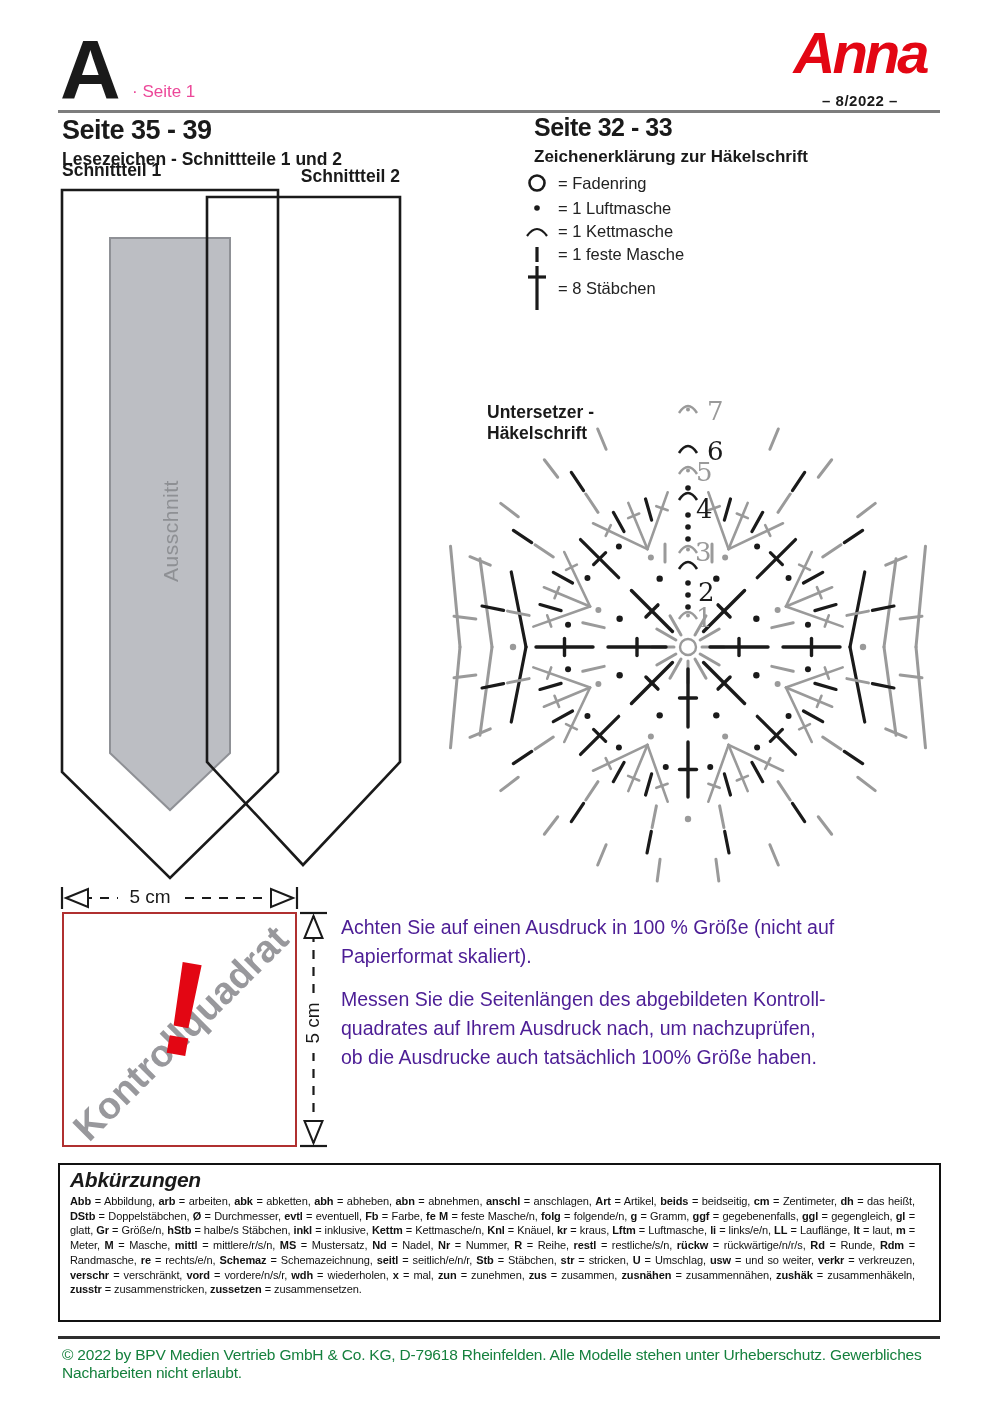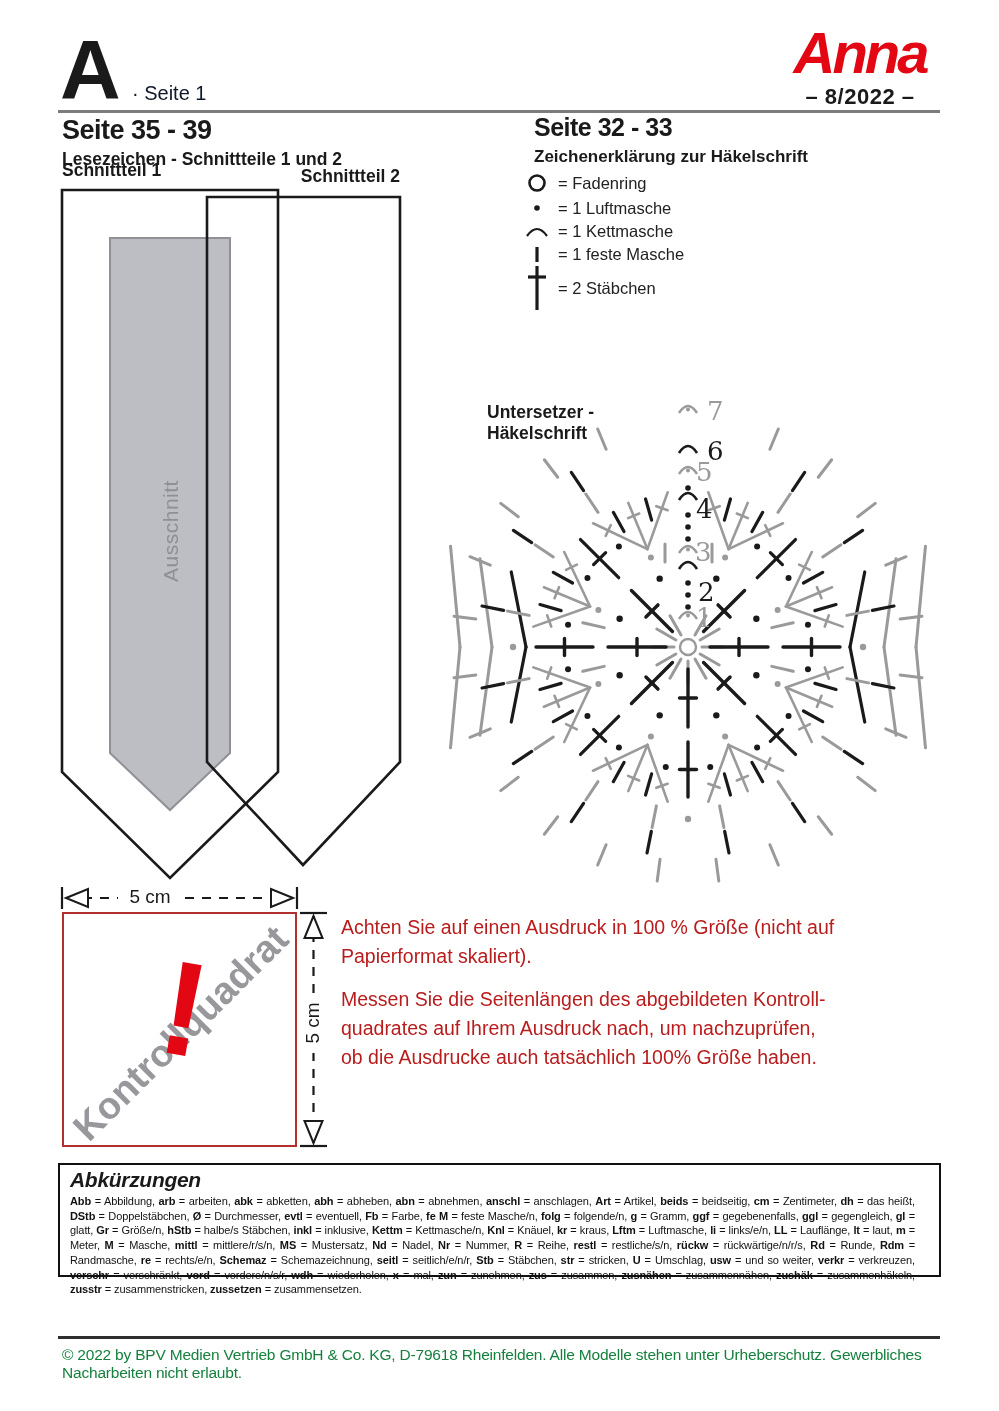--- a/index.html
+++ b/index.html
@@ -7,24 +7,24 @@
   }
   *{box-sizing:border-box; margin:0; padding:0;}
   html,body{background:#fff;}
   body{font-family:"Liberation Sans", sans-serif; color:var(--ink);}
   #page{position:relative; width:999px; height:1411px; background:#fff; overflow:hidden;}
   .abs{position:absolute;}
   svg{display:block;}
 
   
   .big-a{left:60px; top:28px; font-size:84px; font-weight:900; letter-spacing:-2px; line-height:1;}
-  .page-marker{left:132px; top:82px; font-size:20px; color:#0f172a;}
+  .page-marker{left:132px; top:82px; font-size:17px; color:#ec4899;}
   .brand{left:778px; top:24px; width:164px; text-align:center; font-size:58px; font-weight:900;
          font-style:italic; letter-spacing:-3px; color:var(--brand-red); line-height:1;}
-  .issue{left:778px; top:84px; width:164px; text-align:center; font-size:22px; font-weight:700; letter-spacing:0.5px;}
+  .issue{left:778px; top:92px; width:164px; text-align:center; font-size:15px; font-weight:700; letter-spacing:0.5px;}
   .rule-top{left:58px; top:110px; width:882px; height:3px; background:#7d7d7d;}
 
   
   .sec-title{left:62px; top:115px; font-size:27px; font-weight:800; letter-spacing:-0.5px;}
   .sec-sub{left:62px; top:149px; font-size:17.5px; font-weight:700;}
   .piece1-label{left:62px; top:160px; font-size:17.5px; font-weight:700;}
   .piece2-label{left:270px; top:166px; width:130px; text-align:right; font-size:17.5px; font-weight:700;}
 
   .cutout-label{left:71px; top:519px; width:200px; text-align:center; transform:rotate(-90deg);
                 font-size:21px; color:#8e9094; letter-spacing:0.5px;}
@@ -36,34 +36,34 @@
   .control-square{left:62px; top:912px; width:235px; height:235px; border:2px solid var(--square-red);}
   .control-square-label{left:5px; top:100px; width:330px; text-align:center; transform:rotate(-45deg);
                         transform-origin:center; font-size:38px; font-weight:700; color:#98989c; position:absolute;
                         left:-48px; top:98px;}
   .exclamation{left:98px; top:28px; position:absolute; font-size:134px; font-weight:900; line-height:1;
                color:var(--brand-red); transform:rotate(10deg);}
 
   
   .notice{left:341px; top:913px; width:600px;}
   .notice-title{font-size:20.5px; font-weight:800; margin-bottom:6px;}
-  .notice-p{font-size:19.5px; line-height:29px; white-space:pre-line; color:#b91c1c;}
+  .notice-p{font-size:19.5px; line-height:29px; white-space:pre-line; color:#4c1d95;}
   .notice-p + .notice-p{margin-top:14px;}
 
   
   .legend-title{left:534px; top:113px; font-size:25px; font-weight:800; letter-spacing:-0.5px;}
   .legend-sub{left:534px; top:147px; font-size:17px; font-weight:700;}
   .legend-row{position:absolute; left:520px; display:flex; align-items:center;}
   .legend-sym{width:34px; display:flex; justify-content:center; flex:0 0 34px;}
   .legend-text{font-size:16.5px; color:#222; margin-left:4px; white-space:nowrap;}
 
   .diagram-title{left:487px; top:402px; font-size:17.5px; font-weight:800; white-space:pre-line; line-height:21px; z-index:5;}
 
   
-  .abbrev-box{left:58px; top:1163px; width:883px; height:114px; border:2px solid #111; padding:3px 24px 0 10px;}
+  .abbrev-box{left:58px; top:1163px; width:883px; height:159px; border:2px solid #111; padding:3px 24px 0 10px;}
   .abbrev-title{font-size:21px; font-weight:800; font-style:italic; letter-spacing:-0.3px; margin-bottom:2px;}
   .abbrev-p{font-size:11px; line-height:14.7px; text-align:justify; letter-spacing:-0.1px; color:#111;}
   .abbrev-note{font-size:11px; line-height:14.7px; color:#111;}
 
   .rule-bottom{left:58px; top:1336px; width:882px; height:3px; background:#2e2e2e;}
   .copyright{left:62px; top:1346px; width:880px; font-size:15.5px; letter-spacing:-0.2px; color:#15803d;}
 
   .z1{z-index:1}.z2{z-index:2}.z3{z-index:3}
 </style>
 </head>
@@ -156,21 +156,21 @@
       </span>
     <span class="legend-text">= 1 feste Masche</span>
   </div>
   <div class="legend-row" style="top:263px">
     <span class="legend-sym">
       <svg width="26" height="50">
           <line x1="13" y1="3" x2="13" y2="47" stroke="#1a1a1a" stroke-width="3.2"></line>
         <line x1="4" y1="14" x2="22" y2="14" stroke="#1a1a1a" stroke-width="3.2"></line>
         </svg>
       </span>
-    <span class="legend-text">= 2 Stäbchen</span>
+    <span class="legend-text">= 8 Stäbchen</span>
   </div>
 
   <div class="abs diagram-title">Untersetzer -
 Häkelschrift</div>
   <svg class="abs z1" id="diagram-svg" style="left:438px; top:397px" width="500" height="500" viewBox="0 0 500 500">
       <circle cx="250" cy="250" r="8" fill="#fff" stroke="#9a9a9a" stroke-width="2.4"></circle>
       <line x1="264" y1="250" x2="286" y2="250" stroke="#9a9a9a" stroke-width="3" stroke-linecap="round"></line>
       <line x1="262.12435565298216" y1="257" x2="281.1769145362398" y2="268" stroke="#9a9a9a" stroke-width="3" stroke-linecap="round"></line>
       <line x1="257" y1="262.12435565298216" x2="268" y2="281.1769145362398" stroke="#9a9a9a" stroke-width="3" stroke-linecap="round"></line>
       <line x1="250" y1="264" x2="250" y2="286" stroke="#9a9a9a" stroke-width="3" stroke-linecap="round"></line>

